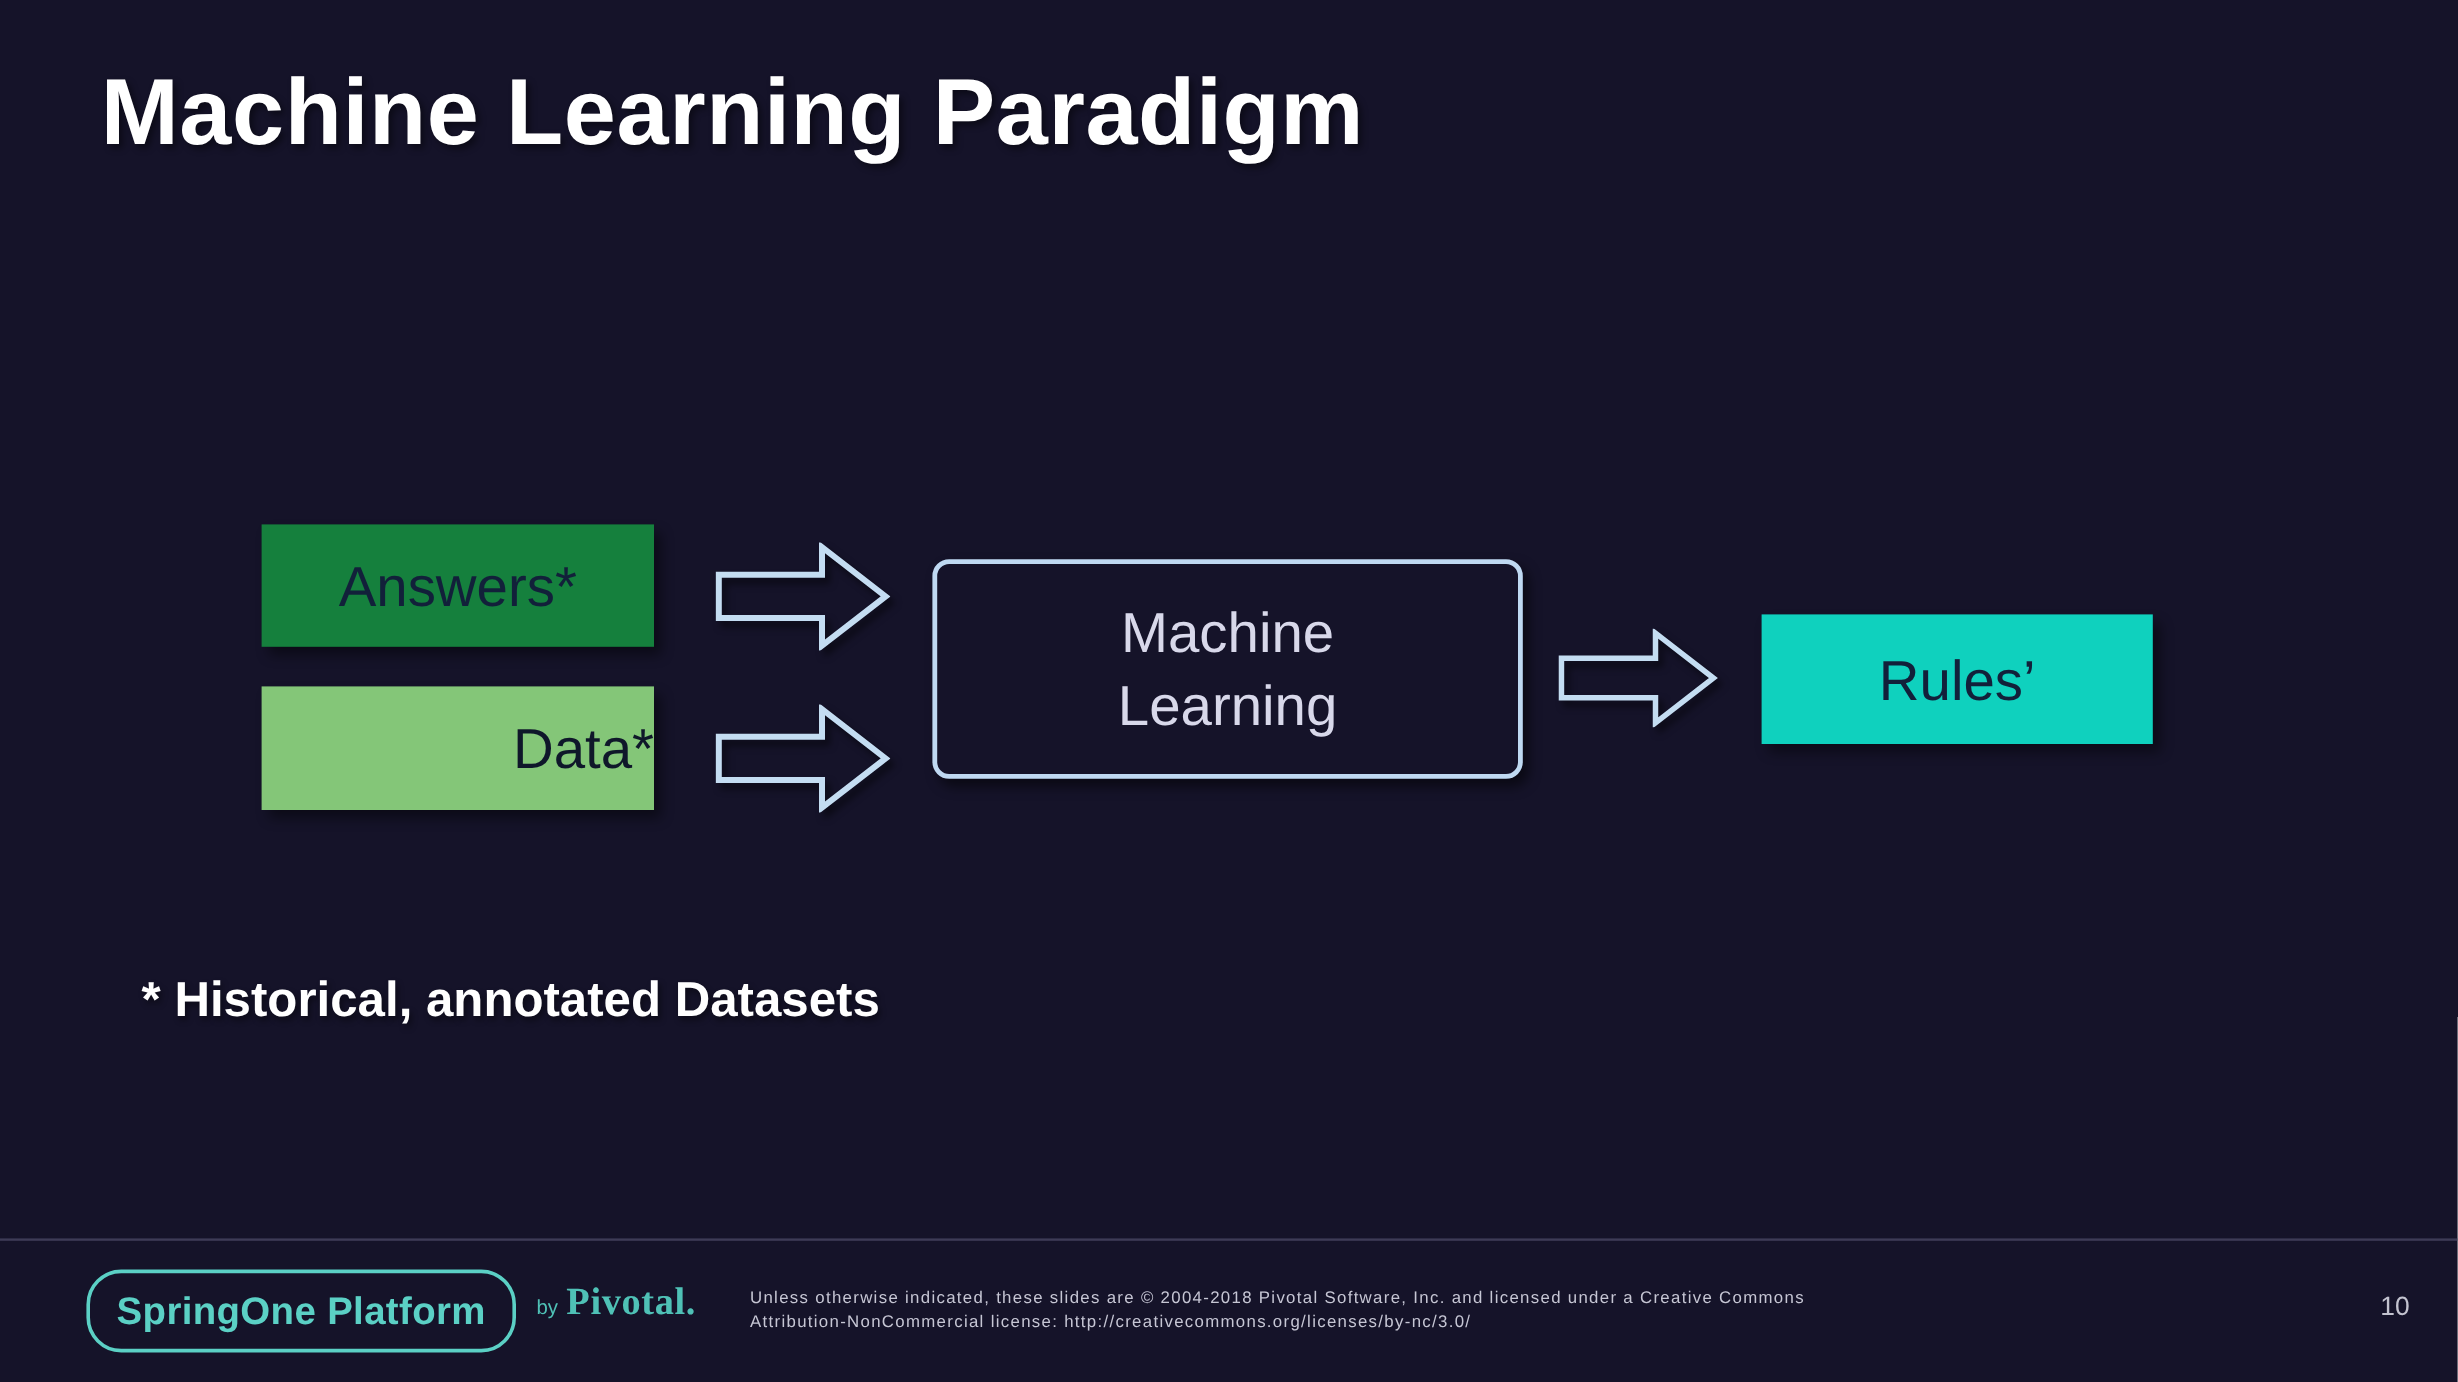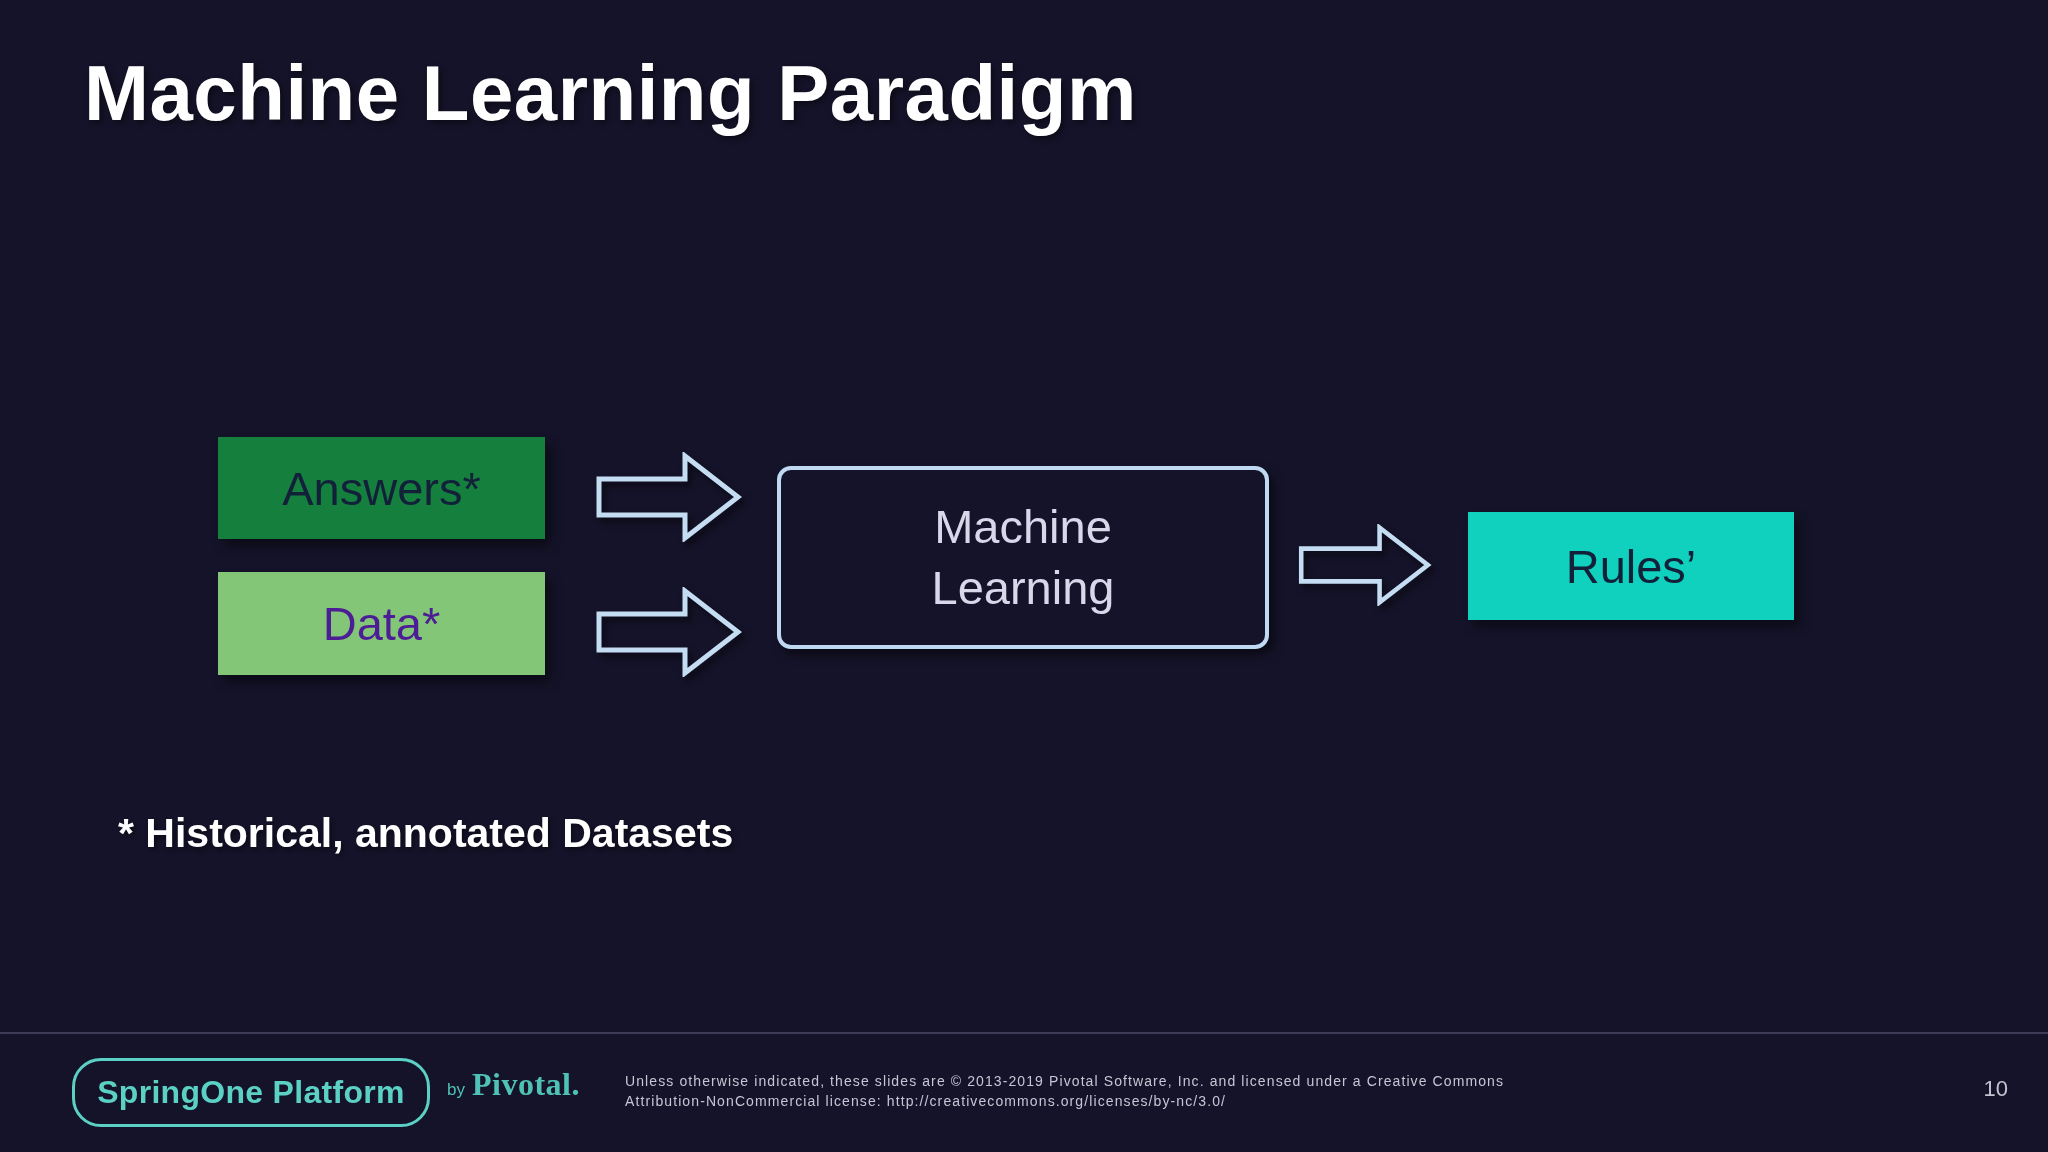--- a/index.html
+++ b/index.html
@@ -90,21 +90,21 @@
 <body>
 
 <div class="slide" style="background-color: rgb(21, 19, 41);">
 
   <div class="title">Machine Learning Paradigm</div>
 
   <div class="dbox answers-box" style="background-color: #15803d; color: rgb(18, 32, 58);">
     <span>Answers*</span>
   </div>
 
-  <div class="dbox data-box" style="background-color: rgb(132, 198, 120); color: #4c1d95;">
+  <div class="dbox data-box" style="background-color: rgb(132, 198, 120); color: #0f172a; justify-content: flex-end;">
     <span>Data*</span>
   </div>
 
   <div class="arrow arrow-1" style="color: rgb(196, 221, 242);">
     <svg viewBox="0 0 146 90" aria-hidden="true">
       <polygon points="3,27 89,27 89,4 142,45 89,86 89,63 3,63" fill="none" stroke="currentColor" stroke-width="5" stroke-linejoin="miter"></polygon>
     </svg>
   </div>
 
   <div class="arrow arrow-2" style="color: rgb(196, 221, 242);">
@@ -135,19 +135,19 @@
   <div class="logo-pill" style="color: rgb(91, 208, 197);">
     <span>SpringOne Platform</span>
   </div>
 
   <div class="by-brand" style="color: rgb(79, 193, 182);">
     <span class="by-label">by</span>
     <span class="brand-name">Pivotal.</span>
   </div>
 
   <div class="license" style="color: rgb(198, 198, 212);">
-    <div>Unless otherwise indicated, these slides are © 2013-2019 Pivotal Software, Inc. and licensed under a Creative Commons</div>
+    <div>Unless otherwise indicated, these slides are © 2004-2018 Pivotal Software, Inc. and licensed under a Creative Commons</div>
     <div>Attribution-NonCommercial license: http://creativecommons.org/licenses/by-nc/3.0/</div>
   </div>
 
   <div class="page-number">10</div>
 
 </div>
 
 </body></html>

